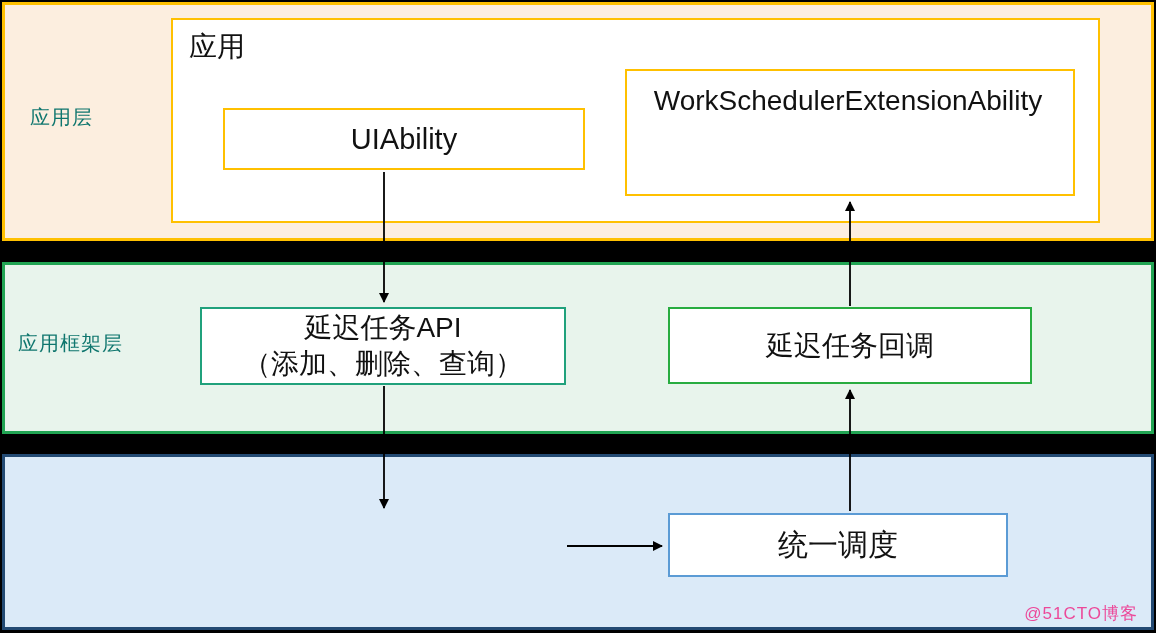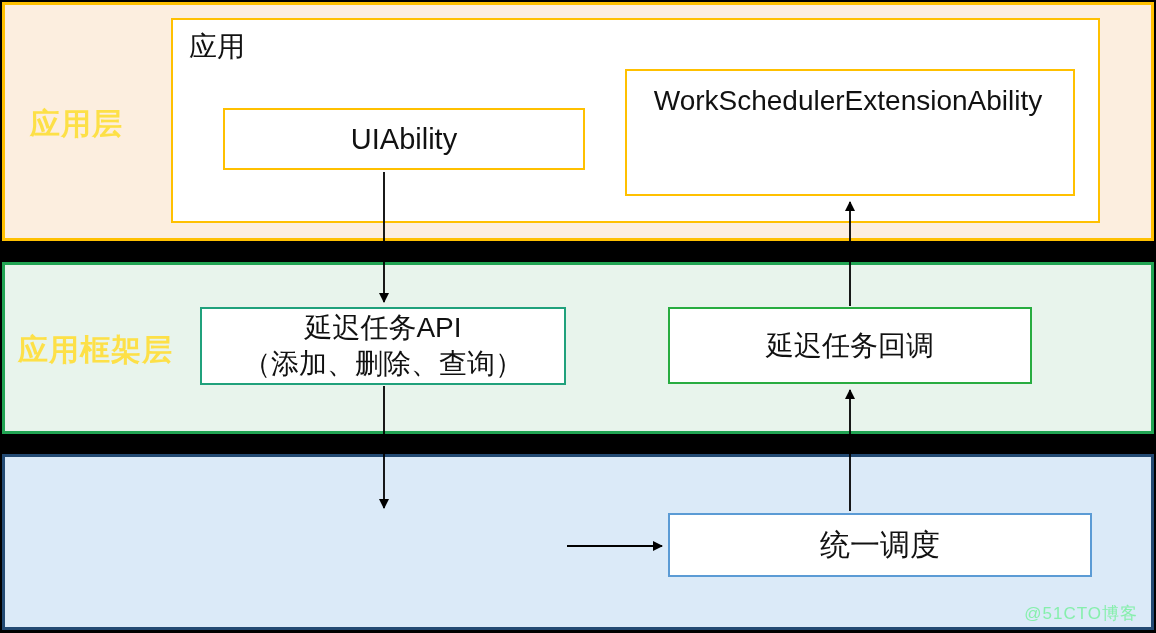--- a/index.html
+++ b/index.html
@@ -4,37 +4,37 @@
 <style>
   html,body{margin:0;padding:0;background:#000;}
   .canvas{
     position:relative;width:1156px;height:633px;background:var(--canvas-bg,#000);
     font-family:"Liberation Sans","DejaVu Sans",sans-serif;color:#111;overflow:hidden;
   }
   .layer{position:absolute;left:2px;width:1152px;box-sizing:border-box;border:3px solid;}
   .layer-app{top:2px;height:239px;background:var(--layer-app-bg);border-color:var(--layer-app-border);}
   .layer-framework{top:262px;height:172px;background:var(--layer-framework-bg);border-color:var(--layer-framework-border);}
   .layer-service{top:454px;height:176px;background:var(--layer-service-bg);border-color:var(--layer-service-border);}
-  .layer-label{position:absolute;font-size:30px;letter-spacing:1px;color:#fde047;white-space:nowrap;font-weight:bold;}
+  .layer-label{position:absolute;font-size:20px;letter-spacing:1px;color:#0f766e;white-space:nowrap;}
   .label-app{left:30px;top:104px;}
   .label-framework{left:18px;top:330px;}
   .label-service{left:18px;top:525px;}
   .box{position:absolute;background:#fff;box-sizing:border-box;display:flex;align-items:center;justify-content:center;text-align:center;}
   .app-container{left:171px;top:18px;width:929px;height:205px;border:2.5px solid var(--layer-app-border);display:block;}
   .app-title{position:absolute;left:0;right:0;top:8px;text-align:left;font-size:28px;padding-left:16px;}
   .uiability-box{left:203px;top:108px;width:362px;height:62px;border:2.5px solid var(--layer-app-border);font-size:29px;margin-left:20px;}
   .wsea-box{left:625px;top:69px;width:450px;height:127px;border:2.5px solid var(--layer-app-border);
     flex-direction:column;justify-content:space-between;padding:14px 4px 16px 0;font-size:28px;}
   .api-box{left:200px;top:307px;width:366px;height:78px;border:2.5px solid var(--box-api-border);
     flex-direction:column;font-size:28px;line-height:36px;}
   .callback-box{left:668px;top:307px;width:364px;height:77px;border:2.5px solid var(--box-callback-border);font-size:28px;}
   .manager-box{left:203px;top:513px;width:362px;height:64px;border:2px solid var(--box-service-border);font-size:28px;}
-  .scheduler-box{left:668px;top:513px;width:424px;height:64px;border:2px solid var(--box-service-border);font-size:30px;}
+  .scheduler-box{left:668px;top:513px;width:340px;height:64px;border:2px solid var(--box-service-border);font-size:30px;}
   .arrows{position:absolute;left:0;top:0;width:1156px;height:633px;pointer-events:none;}
-  .watermark{position:absolute;right:18px;bottom:8px;font-size:17px;color:#86efac;letter-spacing:1px;}
+  .watermark{position:absolute;right:18px;bottom:8px;font-size:17px;color:#ec4899;letter-spacing:1px;}
 </style>
 </head>
 <body>
 
 <div class="canvas">
 
   <div class="layer layer-app"></div>
   <div class="layer layer-framework"></div>
   <div class="layer layer-service"></div>
 

